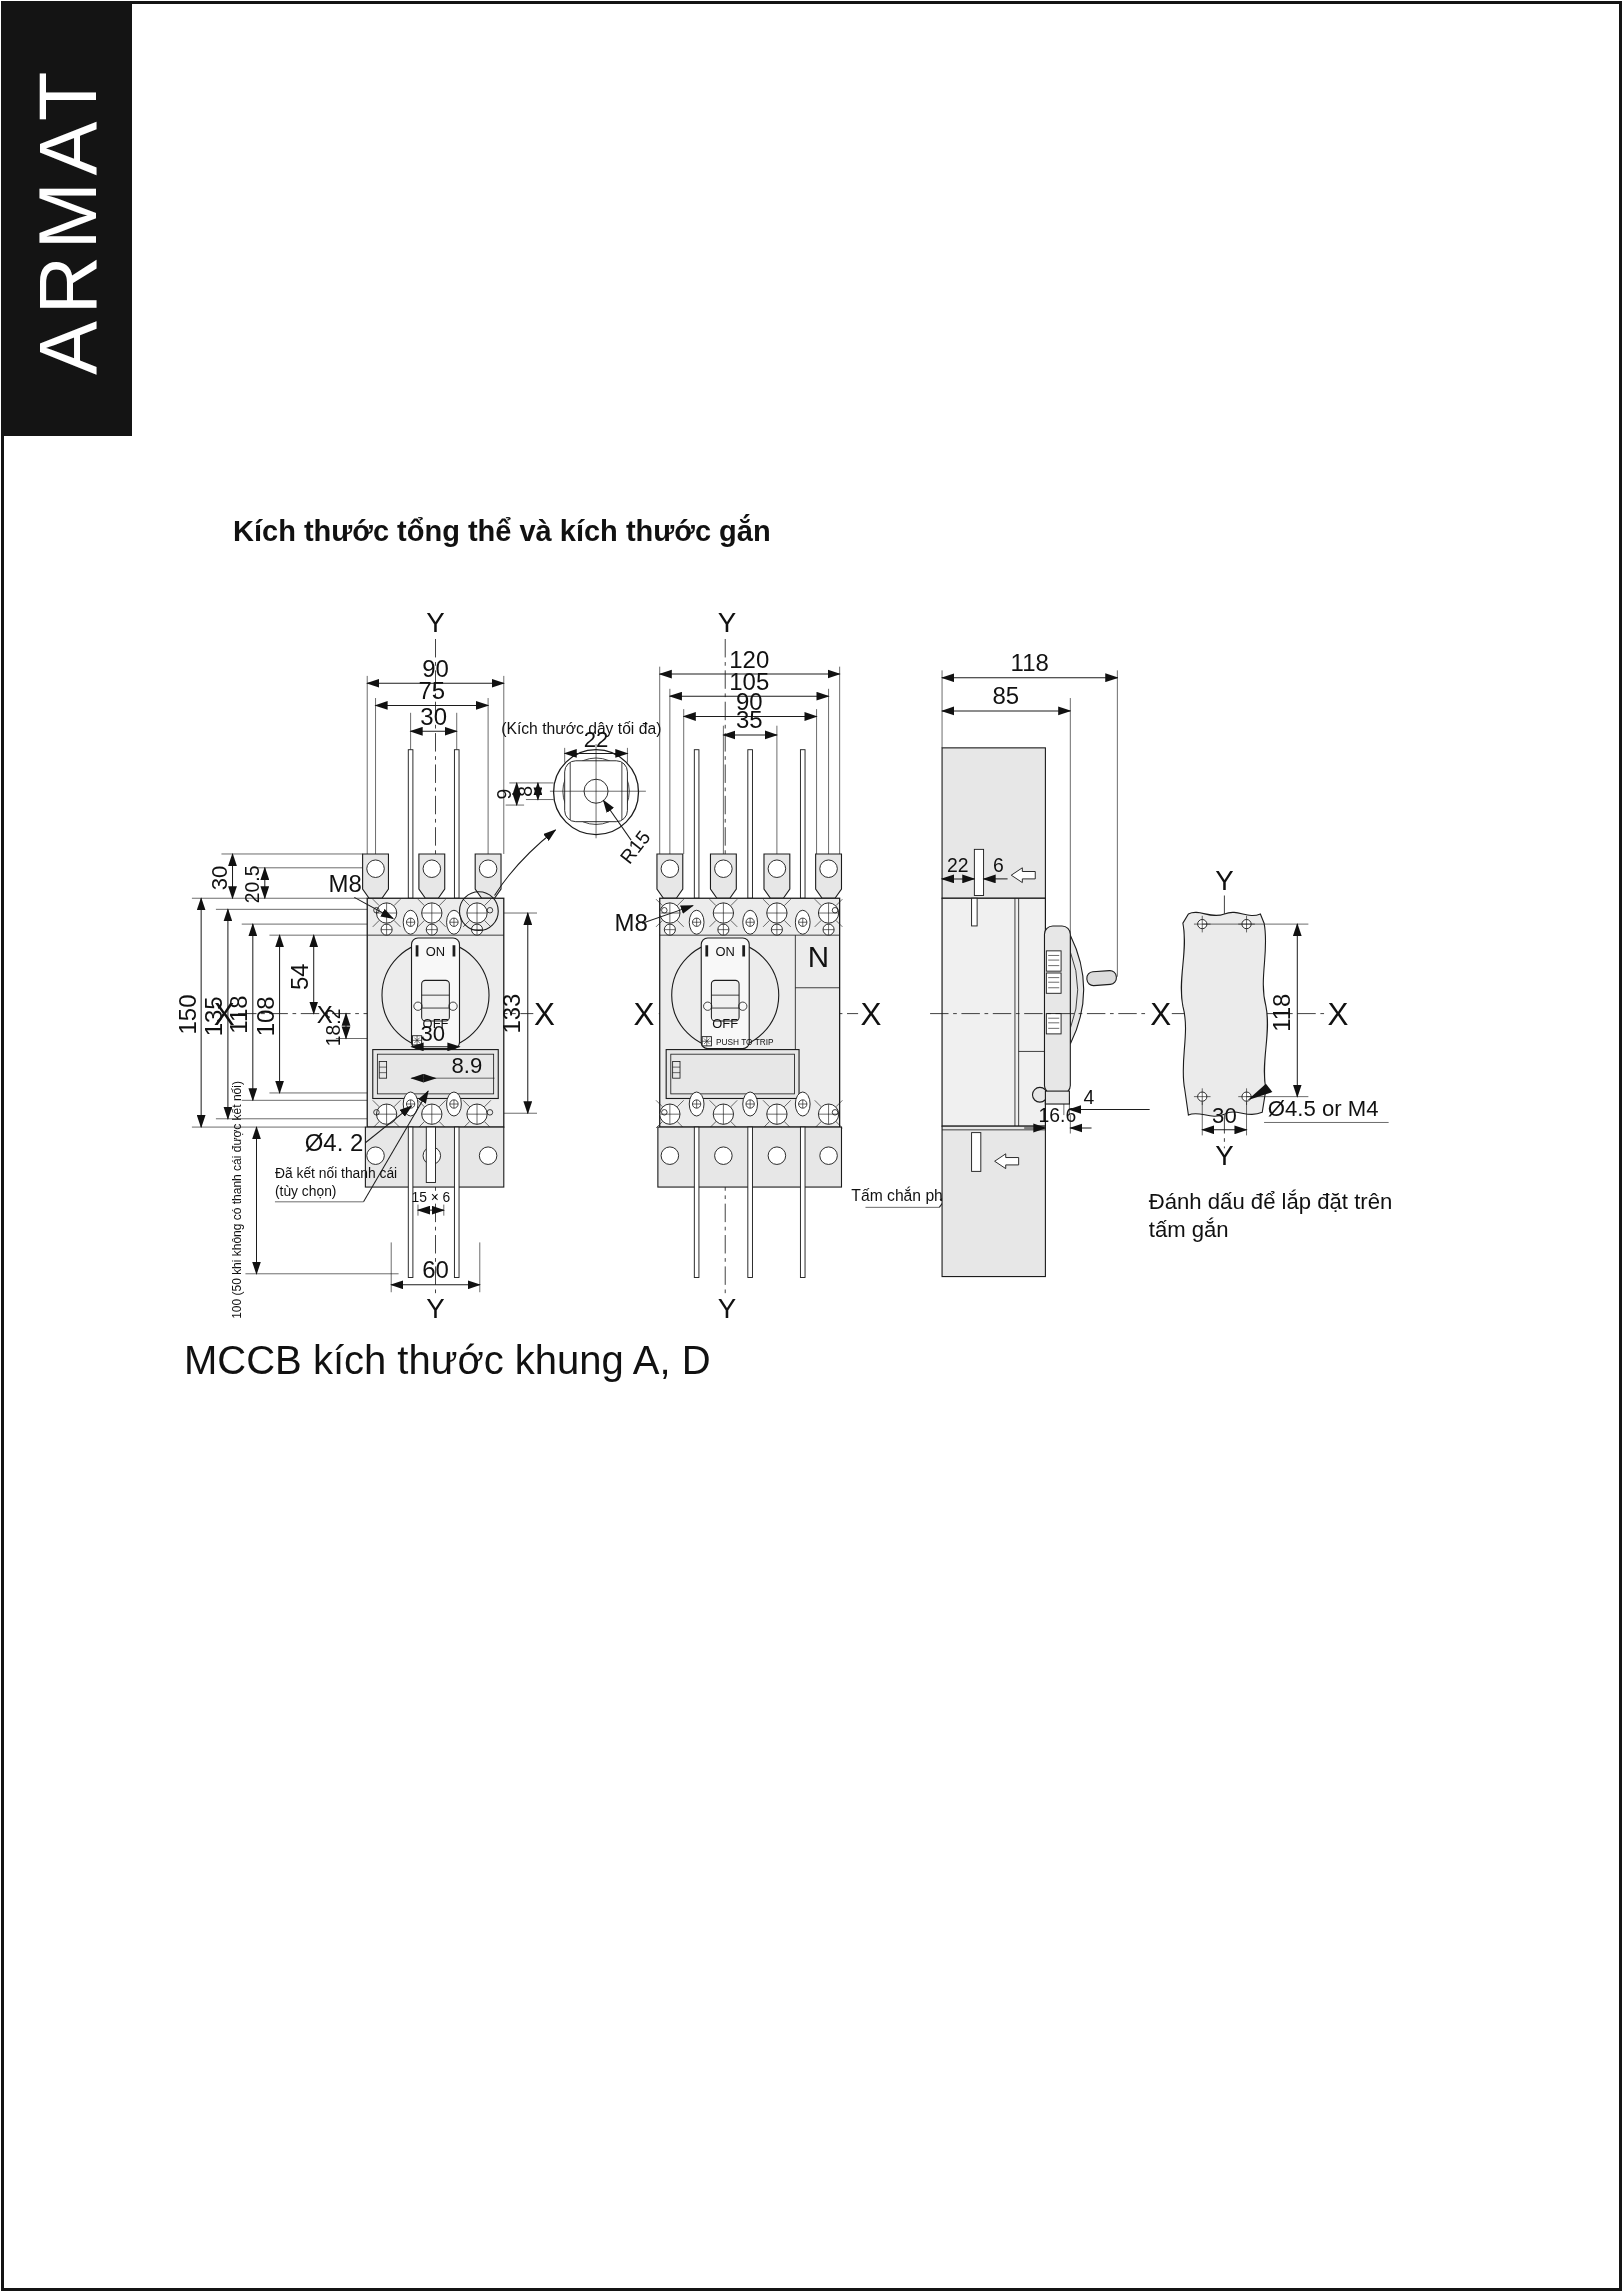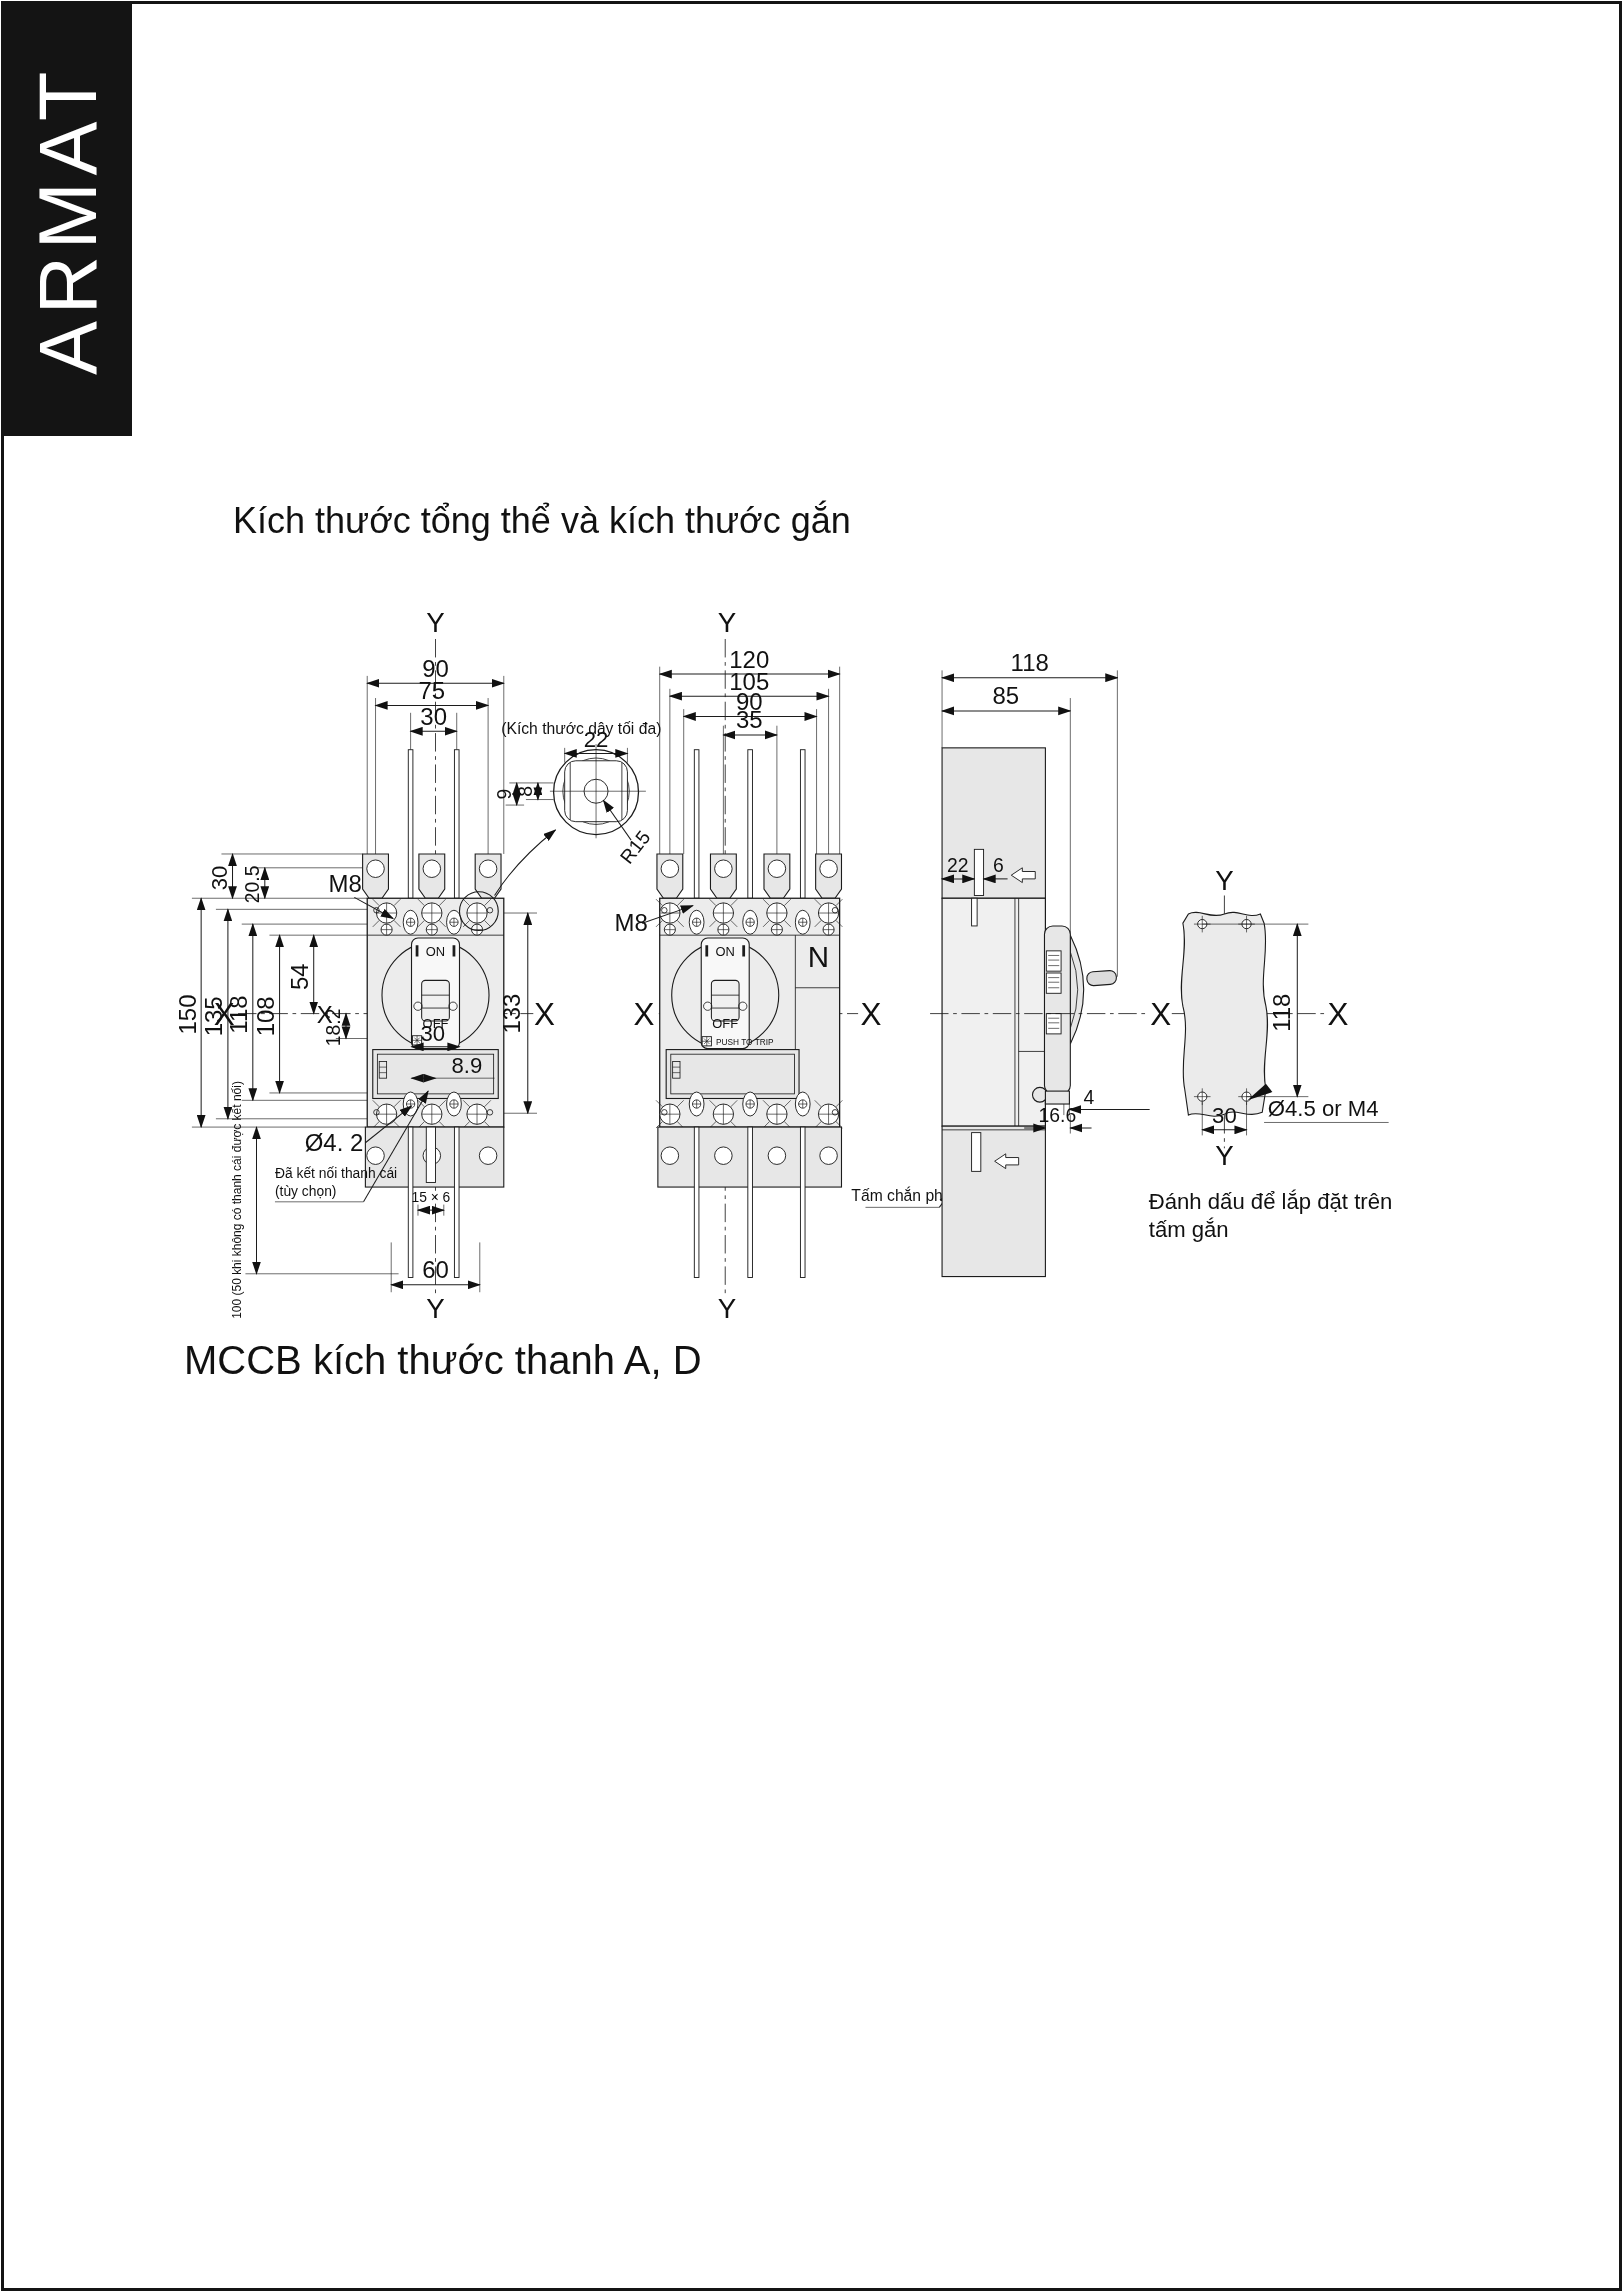--- a/index.html
+++ b/index.html
@@ -2,21 +2,21 @@
 <html style="font-size:14.8px"><head>
 <meta charset="utf-8">
 <style>
   html,body{margin:0;padding:0;background:#fff}
   .page{position:relative;width:1623px;height:2292px;background:#fff;overflow:hidden;
         font-family:"Liberation Sans","DejaVu Sans",sans-serif;color:#111}
   .frame{position:absolute;inset:0.9px;border:3.7px solid #141414;pointer-events:none}
   .banner{position:absolute;left:3.7px;top:3.7px;width:128px;height:432px;background:#141414}
   .banner-text{position:absolute;left:50%;top:50%;transform:translate(-50%,-50%) rotate(-90deg);
                color:#fff;font-size:81px;letter-spacing:6.5px;white-space:nowrap}
-  .title{position:absolute;left:233px;top:500px;font-size:36px;font-weight:normal}
+  .title{position:absolute;left:233px;top:515px;font-size:29px;font-weight:bold}
   .caption{position:absolute;left:184px;top:1338px;font-size:40px}
   svg.drawing{position:absolute;left:0;top:0}
   svg text{fill:#111;font-family:"Liberation Sans","DejaVu Sans",sans-serif}
   .t34{font-size:34px;text-anchor:middle}
   .t32{font-size:32px;text-anchor:middle}
   .t30{font-size:30px;text-anchor:middle}
   .t26{font-size:26px;text-anchor:middle}
   .t24{font-size:24px;text-anchor:middle}
   .t24s{font-size:24px;text-anchor:start}
   .t21{font-size:21px;text-anchor:middle}
@@ -44,21 +44,21 @@
 </style>
 </head>
 <body>
 
 <div class="page">
   <div class="frame"></div>
   <div class="banner">
     <div class="banner-text">ARMAT</div>
   </div>
   <div class="title">Kích thước tổng thể và kích thước gắn</div>
-  <div class="caption">MCCB kích thước thanh A, D</div>
+  <div class="caption">MCCB kích thước khung A, D</div>
 
   <svg class="drawing" width="1623" height="2292" viewBox="0 0 1759 2483">
     <defs>
       <marker id="arw" viewBox="0 0 12 8" refX="11" refY="4" markerWidth="13" markerHeight="9" orient="auto-start-reverse">
           <path d="M0 0 L12 4 L0 8 Z" fill="#111"></path>
         </marker>
       <g id="bolt">
         <circle r="11" class="fw"></circle>
         <path class="xl" d="M-11,0 H11 M0,-11 V11 M-15,-15 L-8,-8 M15,-15 L8,-8 M-15,15 L-8,8 M15,15 L8,8"></path>
       </g>

